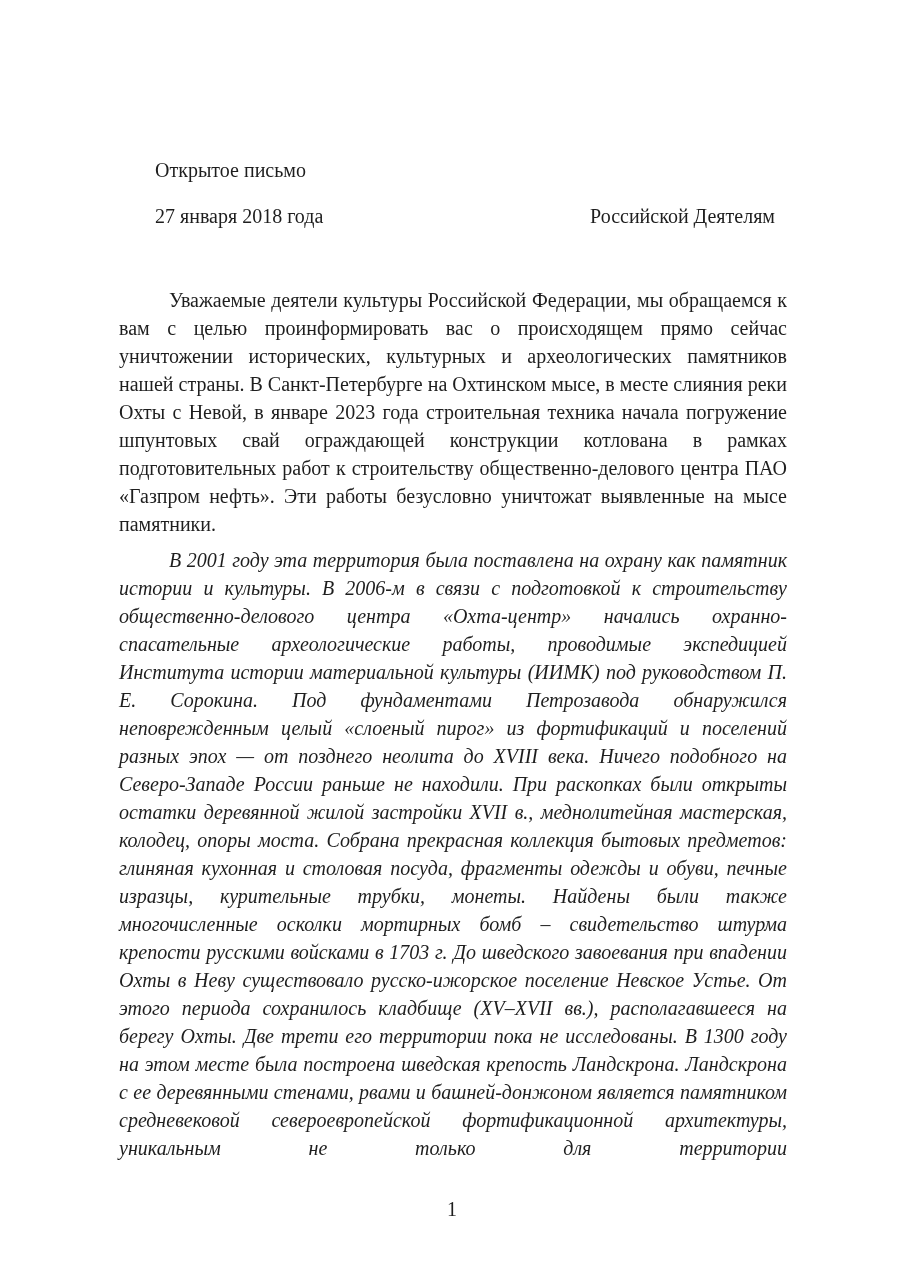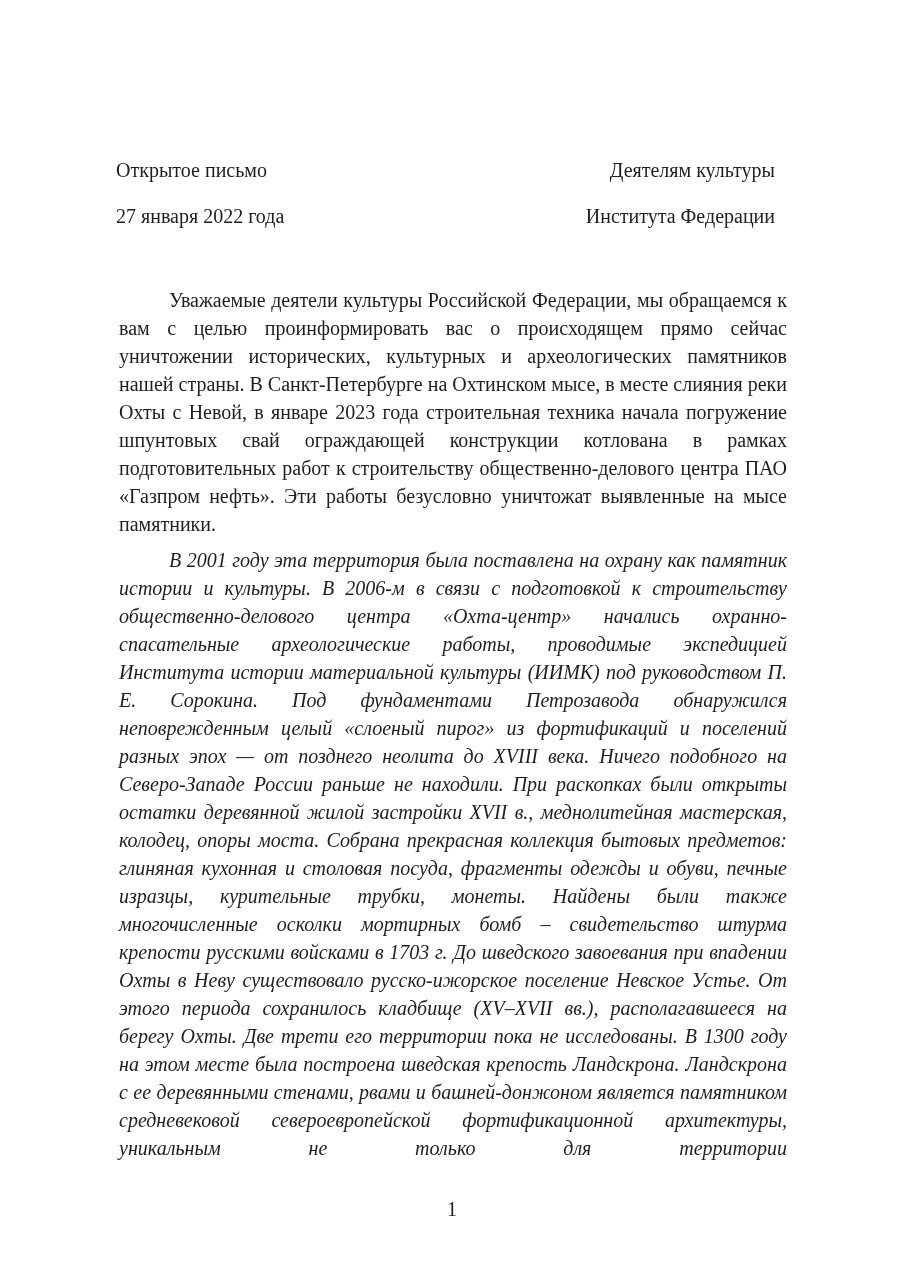--- a/index.html
+++ b/index.html
@@ -20,20 +20,21 @@
   }
   .content {
     position: absolute;
     left: 111px;
     top: 156px;
     width: 684px;
   }
   .header-row {
     display: flex;
     justify-content: space-between;
+    margin-left: 39px;
   }
   .header-row .right-col {
     text-align: right;
     padding-right: 20px;
     white-space: nowrap;
   }
   .header-row .left-col {
     padding-left: 5px;
     white-space: nowrap;
   }
@@ -62,26 +63,25 @@
   }
 </style>
 </head>
 <body>
 
 <div class="page">
   <div class="content">
 
     <div class="header-row">
       <span class="left-col">Открытое письмо</span>
-      <span class="right-col">Деятелям культуры</span>
     </div>
 
     <div class="header-row header-row-2">
-      <span class="left-col">27 января 2022 года</span>
-      <span class="right-col">Института Федерации</span>
+      <span class="left-col">27 января 2018 года</span>
+      <span class="right-col">Российской Деятелям</span>
     </div>
 
     <div class="body-block">
       <p class="para">Уважаемые деятели культуры Российской Федерации, мы обращаемся к вам с целью проинформировать вас о происходящем прямо сейчас уничтожении исторических, культурных и археологических памятников нашей страны. В Санкт-Петербурге на Охтинском мысе, в месте слияния реки Охты с Невой, в январе 2023 года строительная техника начала погружение шпунтовых свай ограждающей конструкции котлована в рамках подготовительных работ к строительству общественно-делового центра ПАО «Газпром нефть». Эти работы безусловно уничтожат выявленные на мысе памятники.</p>
       <p class="para para-continued">В 2001 году эта территория была поставлена на охрану как памятник истории и культуры. В 2006-м в связи с подготовкой к строительству общественно-делового центра «Охта-центр» начались охранно-спасательные археологические работы, проводимые экспедицией Института истории материальной культуры (ИИМК) под руководством П. Е. Сорокина. Под фундаментами Петрозавода обнаружился неповрежденным целый «слоеный пирог» из фортификаций и поселений разных эпох — от позднего неолита до XVIII века. Ничего подобного на Северо-Западе России раньше не находили. При раскопках были открыты остатки деревянной жилой застройки XVII в., меднолитейная мастерская, колодец, опоры моста. Собрана прекрасная коллекция бытовых предметов: глиняная кухонная и столовая посуда, фрагменты одежды и обуви, печные изразцы, курительные трубки, монеты. Найдены были также многочисленные осколки мортирных бомб – свидетельство штурма крепости русскими войсками в 1703 г. До шведского завоевания при впадении Охты в Неву существовало русско-ижорское поселение Невское Устье. От этого периода сохранилось кладбище (XV–XVII вв.), располагавшееся на берегу Охты. Две трети его территории пока не исследованы. В 1300 году на этом месте была построена шведская крепость Ландскрона. Ландскрона с ее деревянными стенами, рвами и башней-донжоном является памятником средневековой североевропейской фортификационной архитектуры, уникальным не только для территории</p>
     </div>
 
   </div>
 
   <div class="page-footer">1</div>

